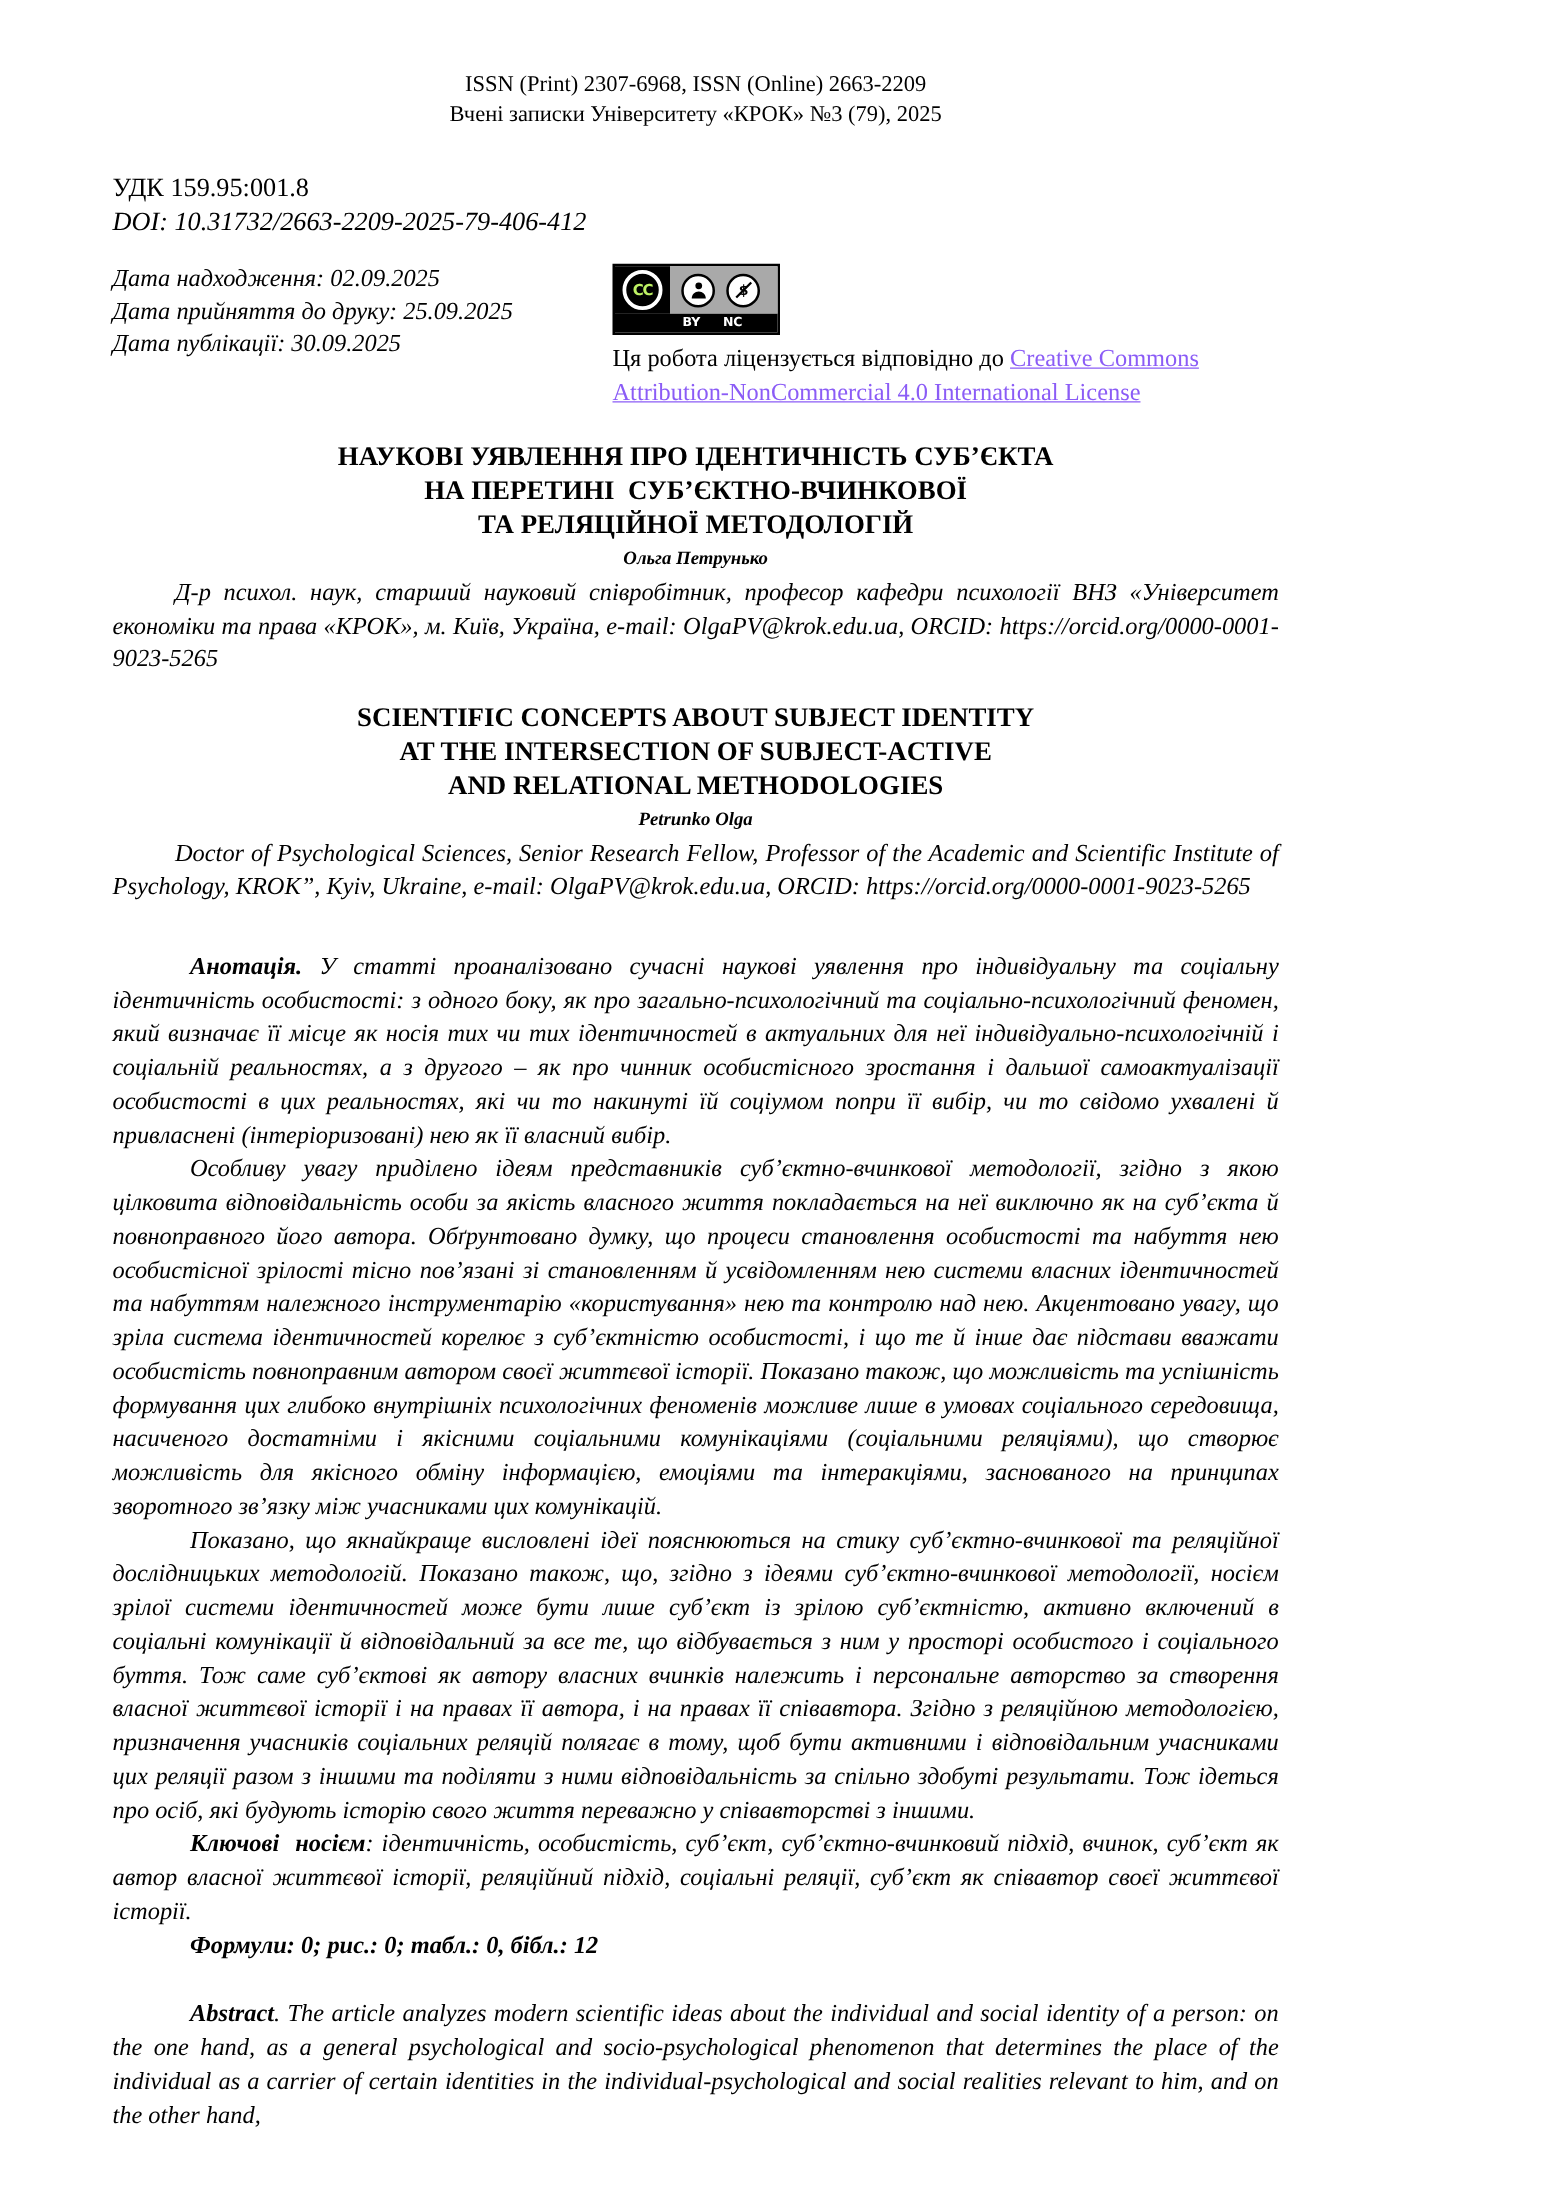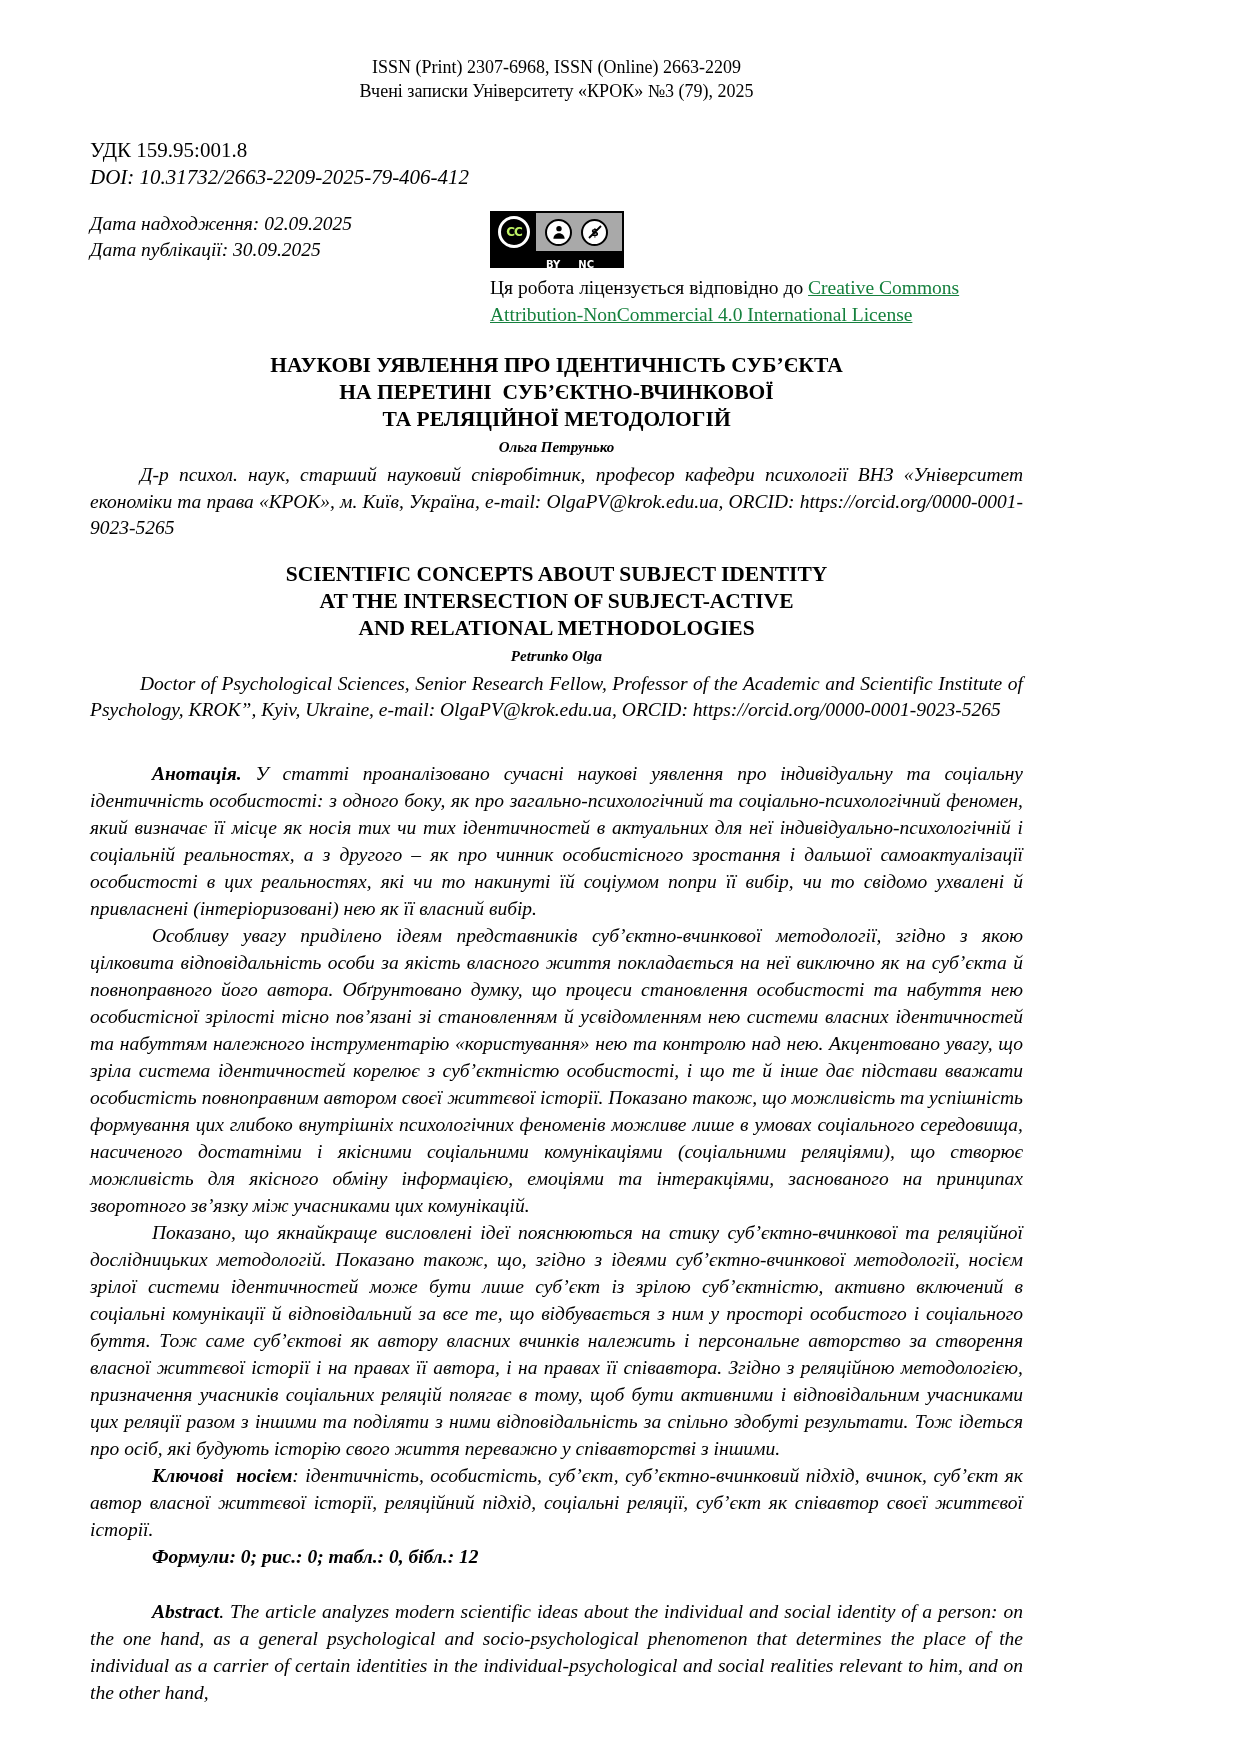--- a/index.html
+++ b/index.html
@@ -17,26 +17,26 @@
 
   .cc-badge { width:130px; border:2px solid #000; display:flex; flex-direction:column; }
   .cc-top { display:flex; align-items:center; background:#a9a9a9; height:38px; }
   .cc-left { background:#000; height:100%; width:44px; display:flex; align-items:center; justify-content:center; }
   .cc-cc { width:26px; height:26px; border:3px solid #fff; border-radius:50%; color:#bef264; font-weight:bold;
            font-size:12px; display:flex; align-items:center; justify-content:center;
            font-family:"DejaVu Sans", sans-serif; letter-spacing:-1px; }
   .cc-icon { width:27px; height:27px; border-radius:50%; background:#fff; border:2.5px solid #000;
              margin-left:9px; display:flex; align-items:center; justify-content:center; box-sizing:border-box; }
   .cc-strip { background:#000; color:#fff; font-size:10px; font-weight:bold; height:15px; display:flex;
-              font-family:"DejaVu Sans", sans-serif; }
+              align-items:center; font-family:"DejaVu Sans", sans-serif; }
   .cc-strip .by-label { margin-left:54px; }
   .cc-strip .nc-label { margin-left:18px; }
 
   .license-text { margin-top:6px; }
-  .link { color:#15803d; text-decoration:underline; cursor:pointer; }
+  .link { color:#8b5cf6; text-decoration:underline; cursor:pointer; }
 
   .title-block { margin-top:24px; text-align:center; font-weight:bold; font-size:21.5px; line-height:27px; }
   .title-line { white-space:pre-wrap; }
   .author-name { text-align:center; font-weight:bold; font-style:italic; font-size:15px; line-height:29px; }
   .affiliation { font-style:italic; font-size:19.5px; line-height:26.5px; text-align:justify; text-indent:50px; }
 
   .title-block.en { margin-top:19px; }
 
   .abstract { margin-top:36px; }
   .abstract p { margin:0; font-style:italic; font-size:19.5px; line-height:27px; text-align:justify; text-indent:62px; }
@@ -57,20 +57,21 @@
   </div>
 
   <div class="udc-block">
     <div>УДК 159.95:001.8</div>
     <div class="doi-line">DOI: 10.31732/2663-2209-2025-79-406-412</div>
   </div>
 
   <div class="meta-row">
     <div class="dates-col">
       <div>Дата надходження: 02.09.2025</div>
+      <div>Дата прийняття до друку: 25.09.2025</div>
       <div>Дата публікації: 30.09.2025</div>
     </div>
     <div class="license-col">
       <div class="cc-badge">
         <div class="cc-top">
           <div class="cc-left">
             <div class="cc-cc">CC</div>
           </div>
           <div class="cc-icon">
             <svg width="18" height="18" viewBox="0 0 24 24">

